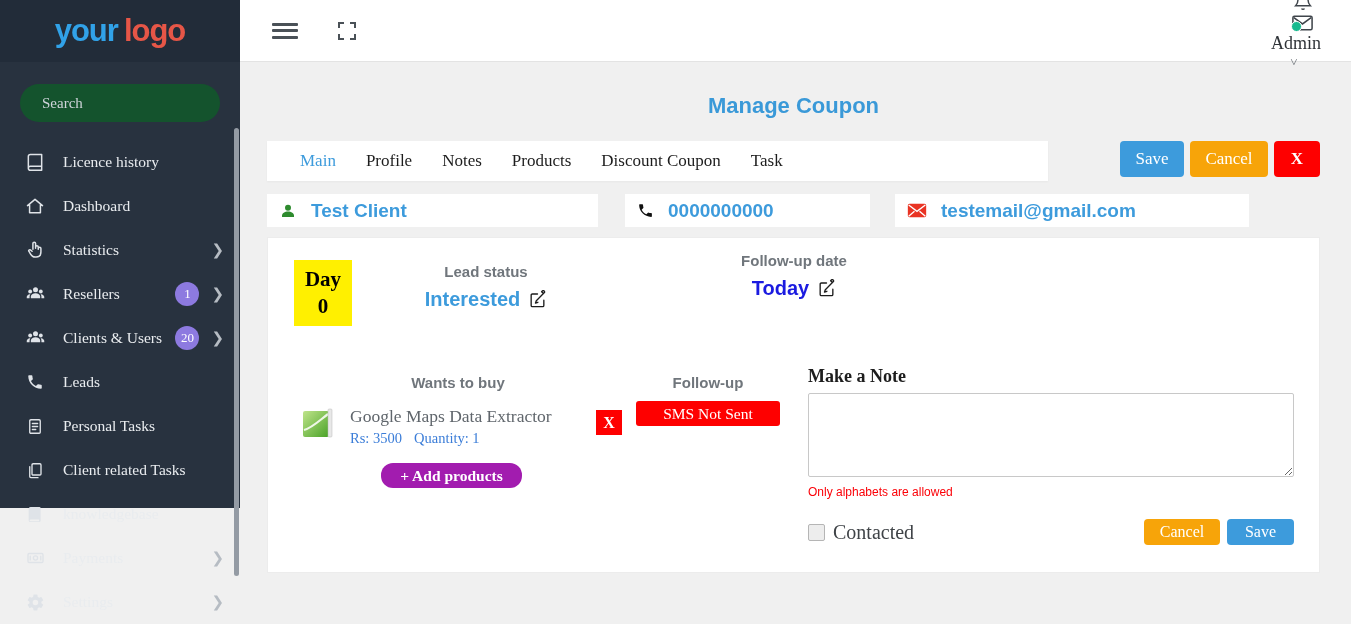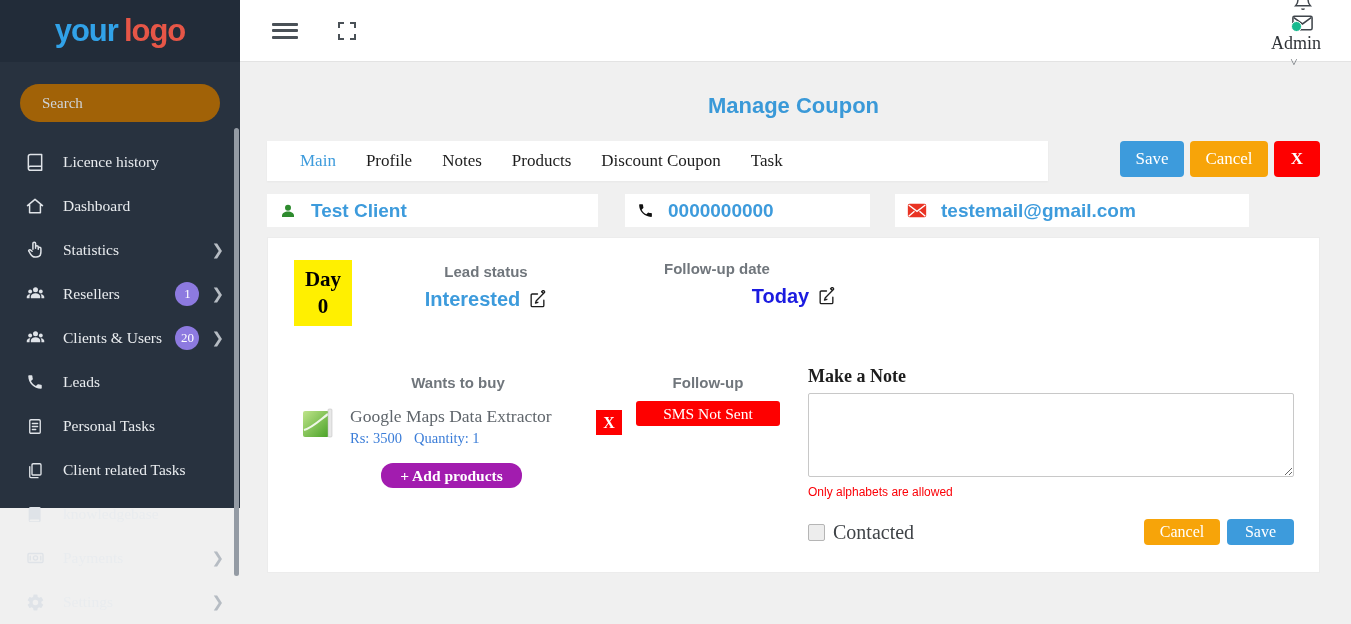--- a/index.html
+++ b/index.html
@@ -6,21 +6,21 @@
   html,body { width:1351px; height:624px; overflow:hidden; }
   body { font-family:"Liberation Serif", serif; background:#f0f0f0; position:relative; }
 
   
   .sidebar { position:absolute; left:0; top:0; width:240px; height:508px; background:#28323f; z-index:5; }
   .logo-band { height:62px; background:#222c39; display:flex; align-items:center; justify-content:center;
                font-family:"Liberation Sans", sans-serif; font-weight:bold; font-size:31px; letter-spacing:-1px; }
   .logo-your { color:#31a2e8; margin-right:6px; }
   .logo-logo { color:#e65647; }
   .search-wrap { margin:22px 20px 0 20px; }
-  .search-input { width:100%; height:38px; background:#a16207; border:none; border-radius:20px;
+  .search-input { width:100%; height:38px; background:#14532d; border:none; border-radius:20px;
                   color:#cfd4da; font-family:"Liberation Serif", serif; font-size:15px; padding:0 22px; outline:none; }
   .search-input::placeholder { color:#cfd4da; }
   .menu { margin-top:18px; }
   .menu-item { display:flex; align-items:center; height:44px; padding:0 16px 0 24px; color:#e9ecef;
                font-size:15.5px; cursor:pointer; }
   .mi-icon { width:22px; height:20px; margin-right:17px; display:flex; align-items:center; justify-content:center; flex:none; }
   .mi-icon svg { stroke:#dfe3e8; fill:none; stroke-width:1.8; stroke-linecap:round; stroke-linejoin:round; }
   .mi-icon svg.solid { fill:#dfe3e8; stroke:none; }
   .mi-label { flex:1; white-space:nowrap; }
   .mi-badge { background:#8d7ae0; color:#fff; border-radius:12px; min-width:24px; height:24px; line-height:24px;
@@ -73,21 +73,21 @@
   .client-box .ci { margin-right:14px; display:flex; }
 
   .card { position:absolute; left:27px; top:174px; width:1053px; height:336px; background:#fff;
           border:1px solid #ececec; }
 
   .day-box { position:absolute; left:26px; top:22px; width:58px; height:66px; background:#fff000;
              font-family:Liberation Serif, serif; font-weight:bold; font-size:21px; color:#000;
              display:flex; flex-direction:column; align-items:center; justify-content:center; line-height:1.3; }
   .field-label { font-family:"Liberation Sans", sans-serif; font-weight:bold; font-size:15px; color:#70767c; }
   .lead-status-col { position:absolute; left:88px; top:25px; width:260px; text-align:center; }
-  .followup-date-col { position:absolute; left:396px; top:22px; width:260px; }
+  .followup-date-col { position:absolute; left:396px; top:14px; width:260px; text-align:center; }
   .field-value-row { margin-top:8px; display:flex; align-items:center; justify-content:center; gap:8px;
                      font-family:"Liberation Sans", sans-serif; font-weight:bold; font-size:20px; }
   .v-interested { color:#3d9bdc; }
   .v-today { color:#1b1be0; }
   .edit-icon { display:flex; cursor:pointer; }
   .edit-icon svg { stroke:#1d1d1d; fill:none; stroke-width:1.7; stroke-linecap:round; stroke-linejoin:round; }
 
   .wants-col { position:absolute; left:40px; top:136px; width:300px; text-align:center; }
   .product-row { position:absolute; left:33px; top:168px; display:flex; align-items:flex-start; }
   .prod-thumb { width:34px; height:34px; margin-right:15px; flex:none; }

